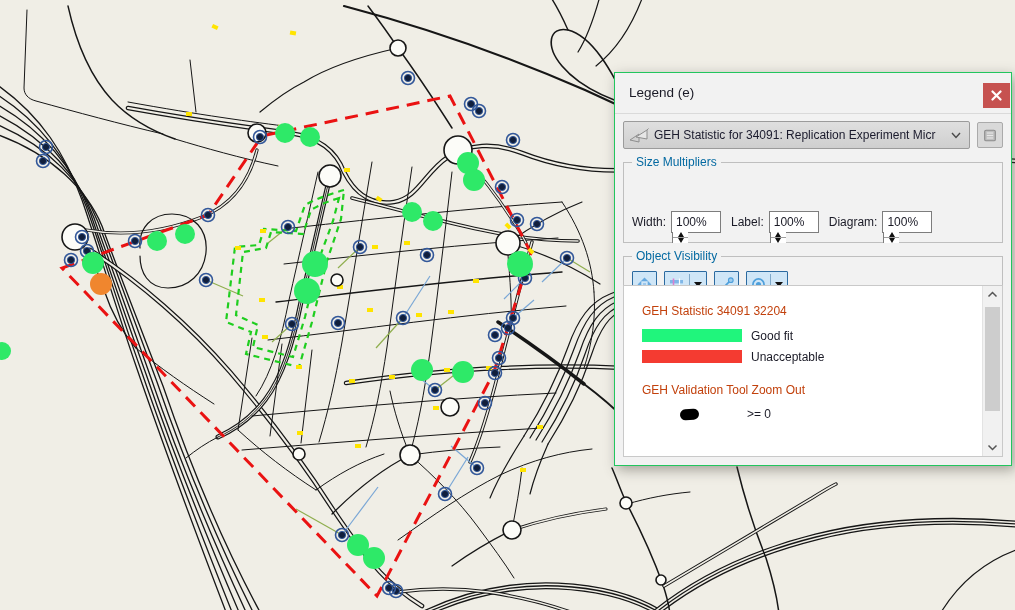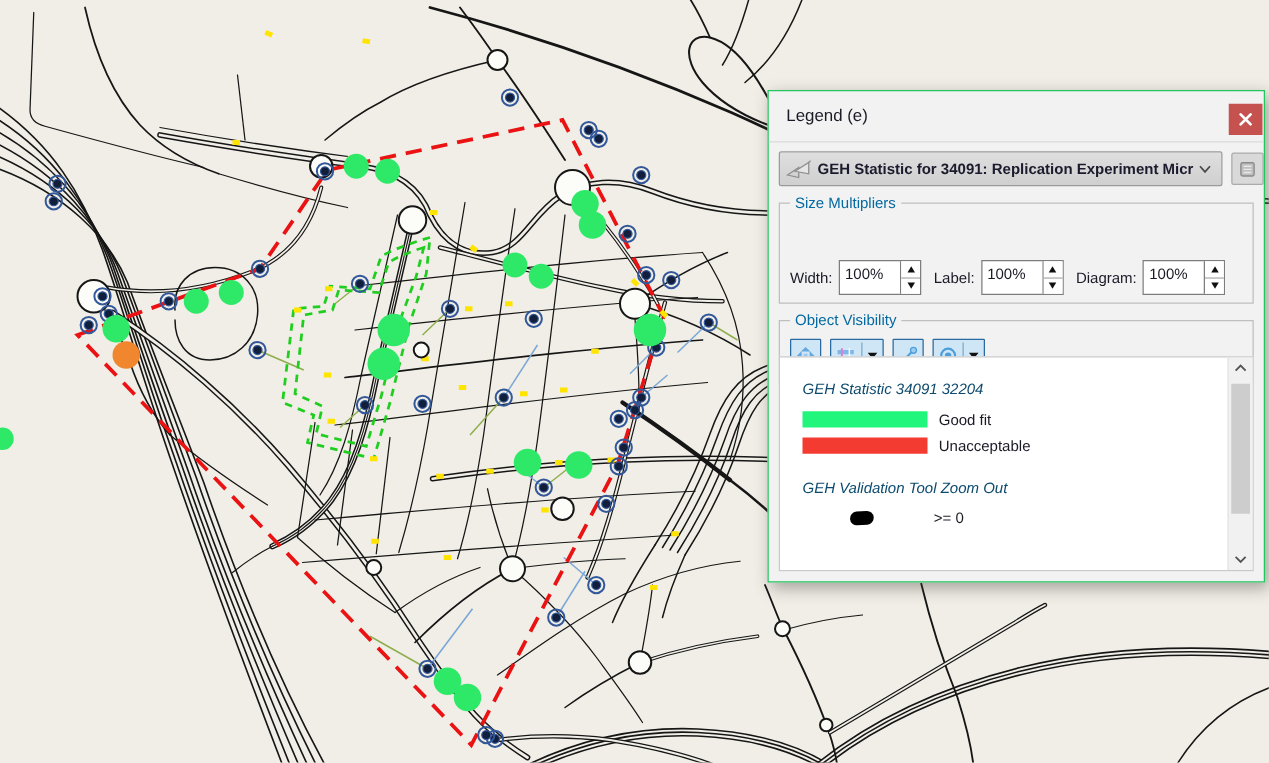--- a/index.html
+++ b/index.html
@@ -19,21 +19,21 @@
   }
   .panel-titlebar{position:relative;height:40px;border-bottom:1px solid #dadada;}
   .panel-title{position:absolute;left:14px;top:0;line-height:40px;font-size:13.5px;}
   .close-btn{
     position:absolute;right:1px;top:10px;width:27px;height:25px;
     background:#c65250;border:none;display:flex;align-items:center;justify-content:center;
     cursor:default;
   }
   .close-btn svg{display:block;}
 
-  .dropdown-row{display:flex;align-items:center;margin:7px 8px 0 8px;gap:7px;font-weight:bold;}
+  .dropdown-row{display:flex;align-items:center;margin:7px 8px 0 8px;gap:7px;}
   .style-dropdown{
     flex:1;height:28px;box-sizing:border-box;
     border:1px solid #9b9b9b;border-radius:2px;
     background:linear-gradient(#dfdfdf,#cfcfcf);
     display:flex;align-items:center;padding:0 8px 0 4px;gap:4px;
   }
   .style-dropdown .dd-text{
     flex:1;white-space:nowrap;overflow:hidden;font-size:12px;color:#1b1b2d;
   }
   .detail-btn{
@@ -47,43 +47,44 @@
     padding:12px 8px 8px 8px;box-sizing:border-box;
   }
   .groupbox .gb-title{
     position:absolute;top:-8px;left:8px;background:#f2f2f2;padding:0 4px;
     font-size:12px;color:#0369a1;
   }
   .fields-row{display:flex;align-items:center;gap:10px;height:24px;margin-top:35px;}
   .field{display:flex;align-items:center;gap:5px;}
   .field .f-label{font-size:12px;}
   .spinbox{
-    display:flex;height:28px;box-sizing:border-box;background:#ffffff;
+    display:flex;height:22px;box-sizing:border-box;background:#ffffff;
     border:1px solid #7d7d7d;
+    flex-direction:column;
   }
   .sb-val{width:40px;padding:0 4px;font-size:12px;line-height:20px;}
   .sb-btns{width:15px;border-left:1px solid #7d7d7d;display:flex;flex-direction:column;}
   .sb-btn{flex:1;display:flex;align-items:center;justify-content:center;background:#fff;}
   .sb-btn.up{border-bottom:1px solid #9d9d9d;}
   .tri-up{width:0;height:0;border-left:3.5px solid transparent;border-right:3.5px solid transparent;border-bottom:5px solid #101010;}
   .tri-dn{width:0;height:0;border-left:3.5px solid transparent;border-right:3.5px solid transparent;border-top:5px solid #101010;}
 
   .vis-row{display:flex;align-items:center;gap:7px;height:30px;}
   .vis-btn{
     height:26px;box-sizing:border-box;border:1px solid #2b6aa0;background:#cfe6f7;
     display:flex;align-items:center;padding:0 4px;gap:4px;border-radius:1px;
   }
   .vis-sep{width:1px;align-self:stretch;background:#7fa8c9;margin:2px 0;}
 
   .legend-list{
     position:absolute;left:8px;right:8px;top:212px;bottom:8px;
     background:#ffffff;border:1px solid #c9c9c9;overflow:hidden;box-sizing:border-box;
   }
   .list-content{padding:12px 24px 0 18px;}
-  .sec-title{font-size:12px;margin:6px 0 7px 0;color:#0c4a6e;font-style:italic;}
+  .sec-title{font-size:12px;margin:6px 0 7px 0;color:#c2410c;}
   .sec-title.second{margin-top:16px;}
   .item-row{display:flex;align-items:center;height:21px;}
   .swatch-bar{width:100px;height:13px;margin-right:9px;flex:0 0 auto;}
   .item-label{font-size:12px;color:#1a1a26;white-space:nowrap;}
   .blob-row{display:flex;align-items:center;height:20px;}
   .swatch-blob{width:19px;height:11px;border-radius:6px;background:#000;margin-left:38px;margin-right:48px;flex:0 0 auto;transform:rotate(-4deg);}
 
   .scrollbar{
     position:absolute;top:0;right:0;bottom:0;width:19px;background:#f1f1f1;
     border-left:1px solid #e3e3e3;

